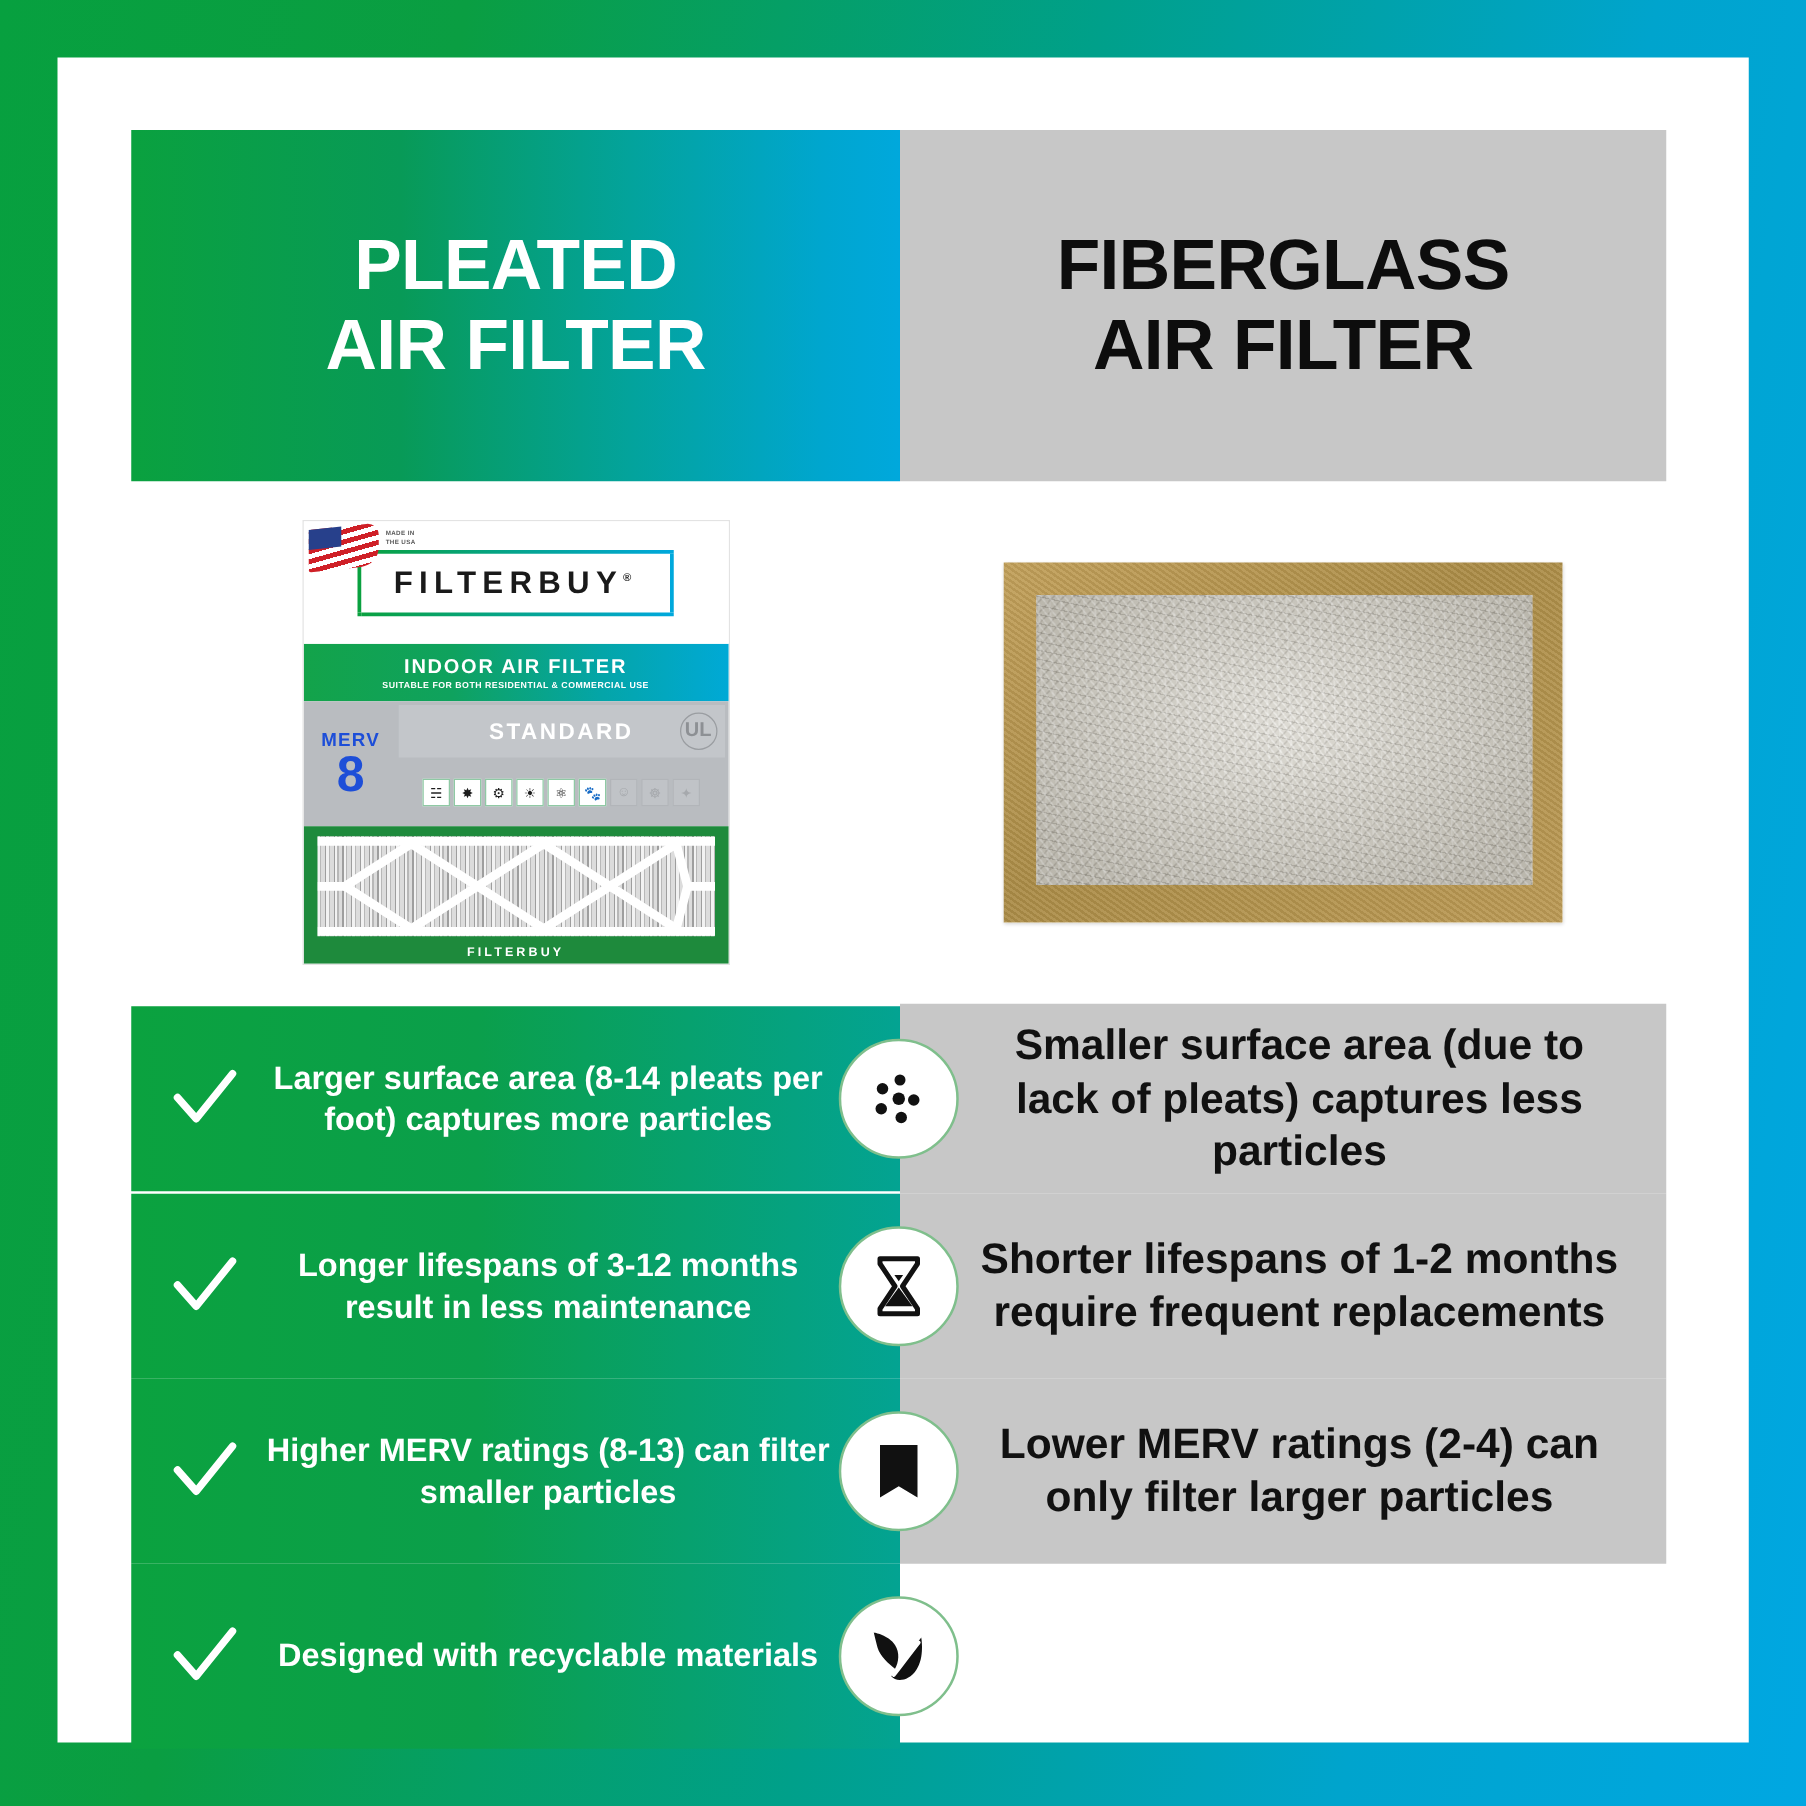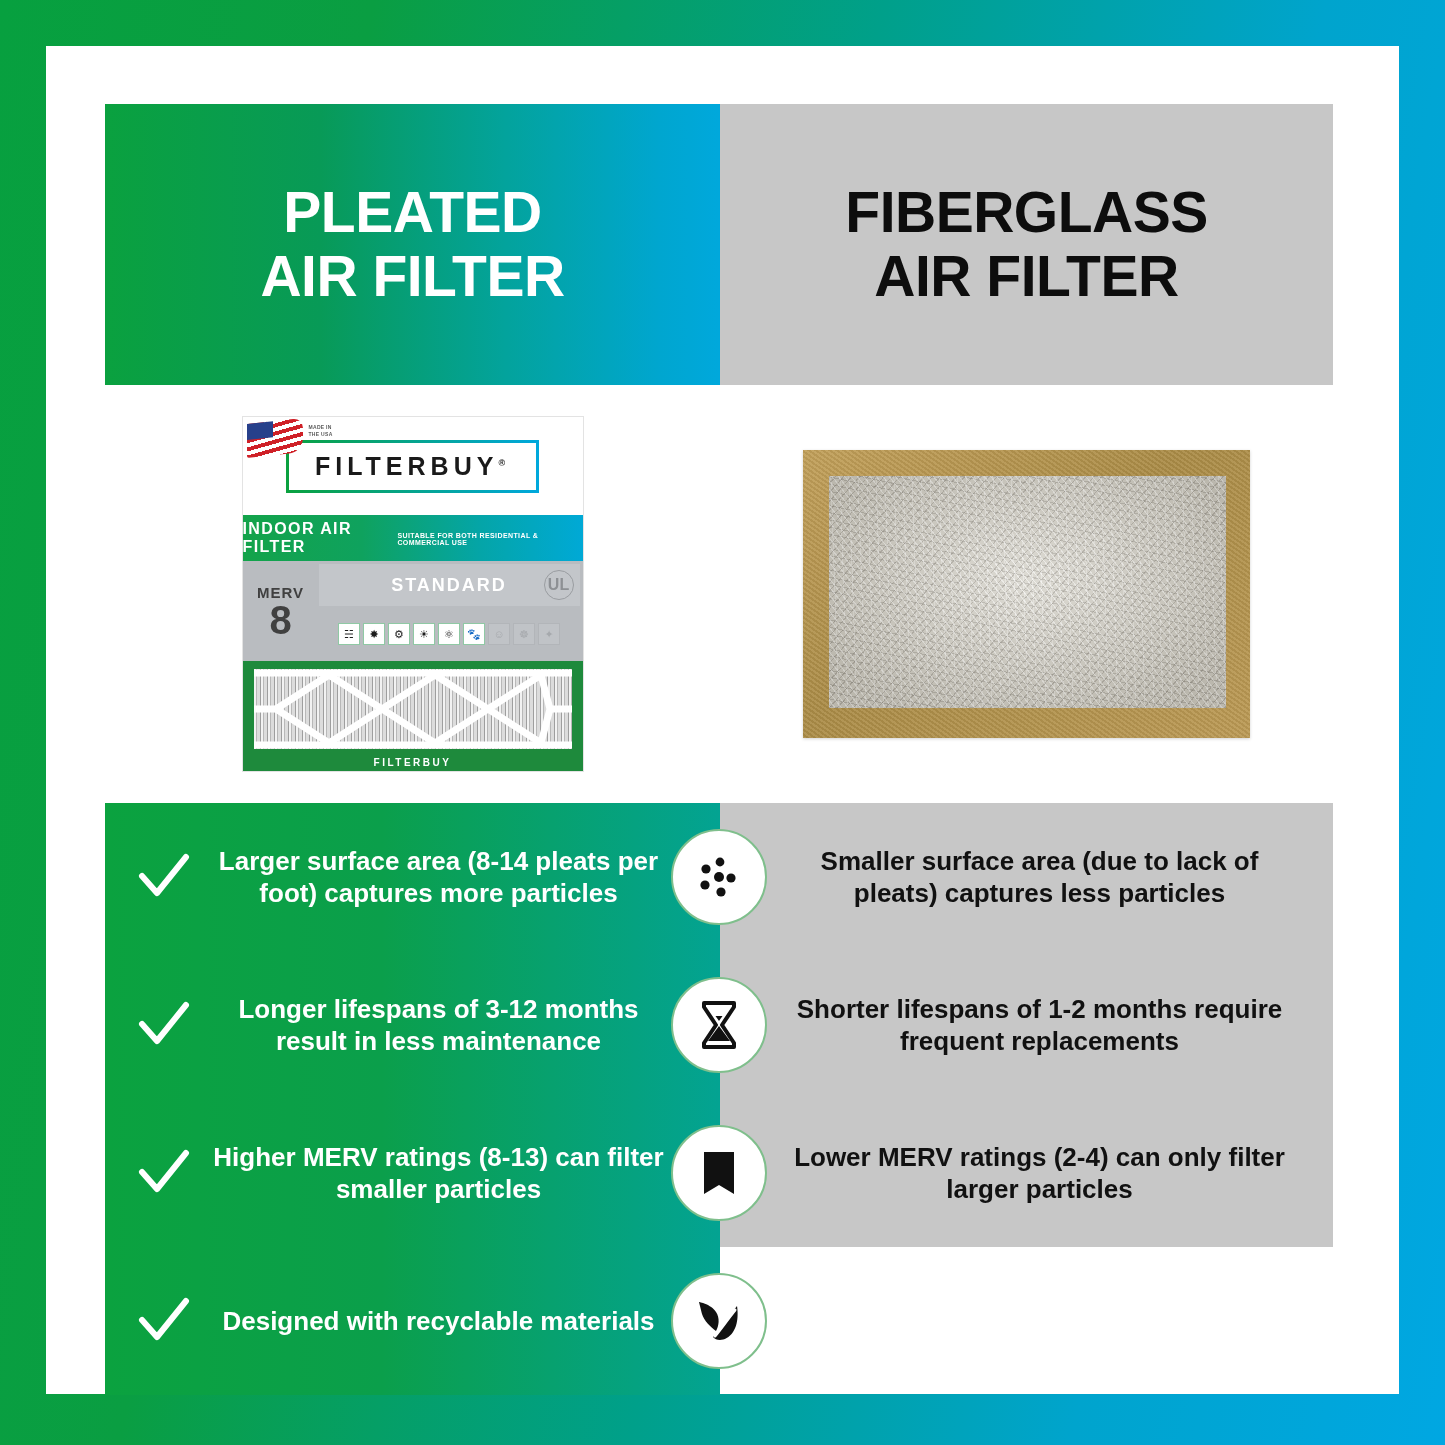--- a/index.html
+++ b/index.html
@@ -85,29 +85,29 @@
     padding: 9px 26px;
   }
   .fb-logo {
     font-size: 25px; font-weight: bold; letter-spacing: 5px;
     color:#1a1a1a; white-space: nowrap;
   }
   .fb-logo sup { font-size: 9px; vertical-align: super; }
   .fb-band {
     height: 46px;
     background: linear-gradient(90deg,#13a34a 0%, #0fa25e 35%, #04a5a8 70%, #00a9d6 100%);
-    display:flex; flex-direction:row; align-items:center; justify-content:center;
+    display:flex; flex-direction:column; align-items:center; justify-content:center;
     color:#fff;
   }
   .fb-band-1 { font-size: 16px; font-weight: bold; letter-spacing: 1.4px; }
   .fb-band-2 { font-size: 7px; font-weight: bold; letter-spacing: 0.4px; margin-top:2px; }
   .fb-grey { background:#b9bcc0; flex:1; display:flex; position:relative; }
   .fb-merv {
     width: 76px; display:flex; flex-direction:column; align-items:center;
-    justify-content:center; color:#404040;
+    justify-content:center; color:#1d4ed8;
   }
   .fb-merv-label { font-size: 15px; font-weight:bold; letter-spacing:1px; }
   .fb-merv-num { font-size: 40px; font-weight:bold; line-height:0.95; }
   .fb-right { flex:1; display:flex; flex-direction:column; padding:3px 3px 3px 0; }
   .fb-std {
     background:#c3c6ca; height: 42px; display:flex; align-items:center; justify-content:center;
     position:relative;
   }
   .fb-std-text { color:#fff; font-size:18px; font-weight:bold; letter-spacing:2px; }
   .fb-ul {
@@ -187,21 +187,21 @@
     width: 62px; flex: 0 0 62px; margin-right: 8px;
     display:flex; align-items:center; justify-content:center;
   }
   .check svg { width: 56px; height: 56px; display:block; }
   .row-text-left {
     flex:1; text-align:center; color:#ffffff;
     font-size: 26px; font-weight: bold; line-height: 1.25;
   }
   .row-text-right {
     flex:1; text-align:center; color:#111111;
-    font-size: 26px; font-weight: bold; line-height: 1.25;
+    font-size: 34px; font-weight: bold; line-height: 1.25;
   }
   .mid-icon {
     position:absolute; left: 50%; top: 50%;
     transform: translate(-50%,-50%);
     width: 96px; height: 96px; border-radius: 50%;
     background:#ffffff; border: 2.5px solid #7fbf8c;
     display:flex; align-items:center; justify-content:center;
     z-index: 5;
   }
   .mid-icon svg { width: 56px; height: 56px; display:block; }

